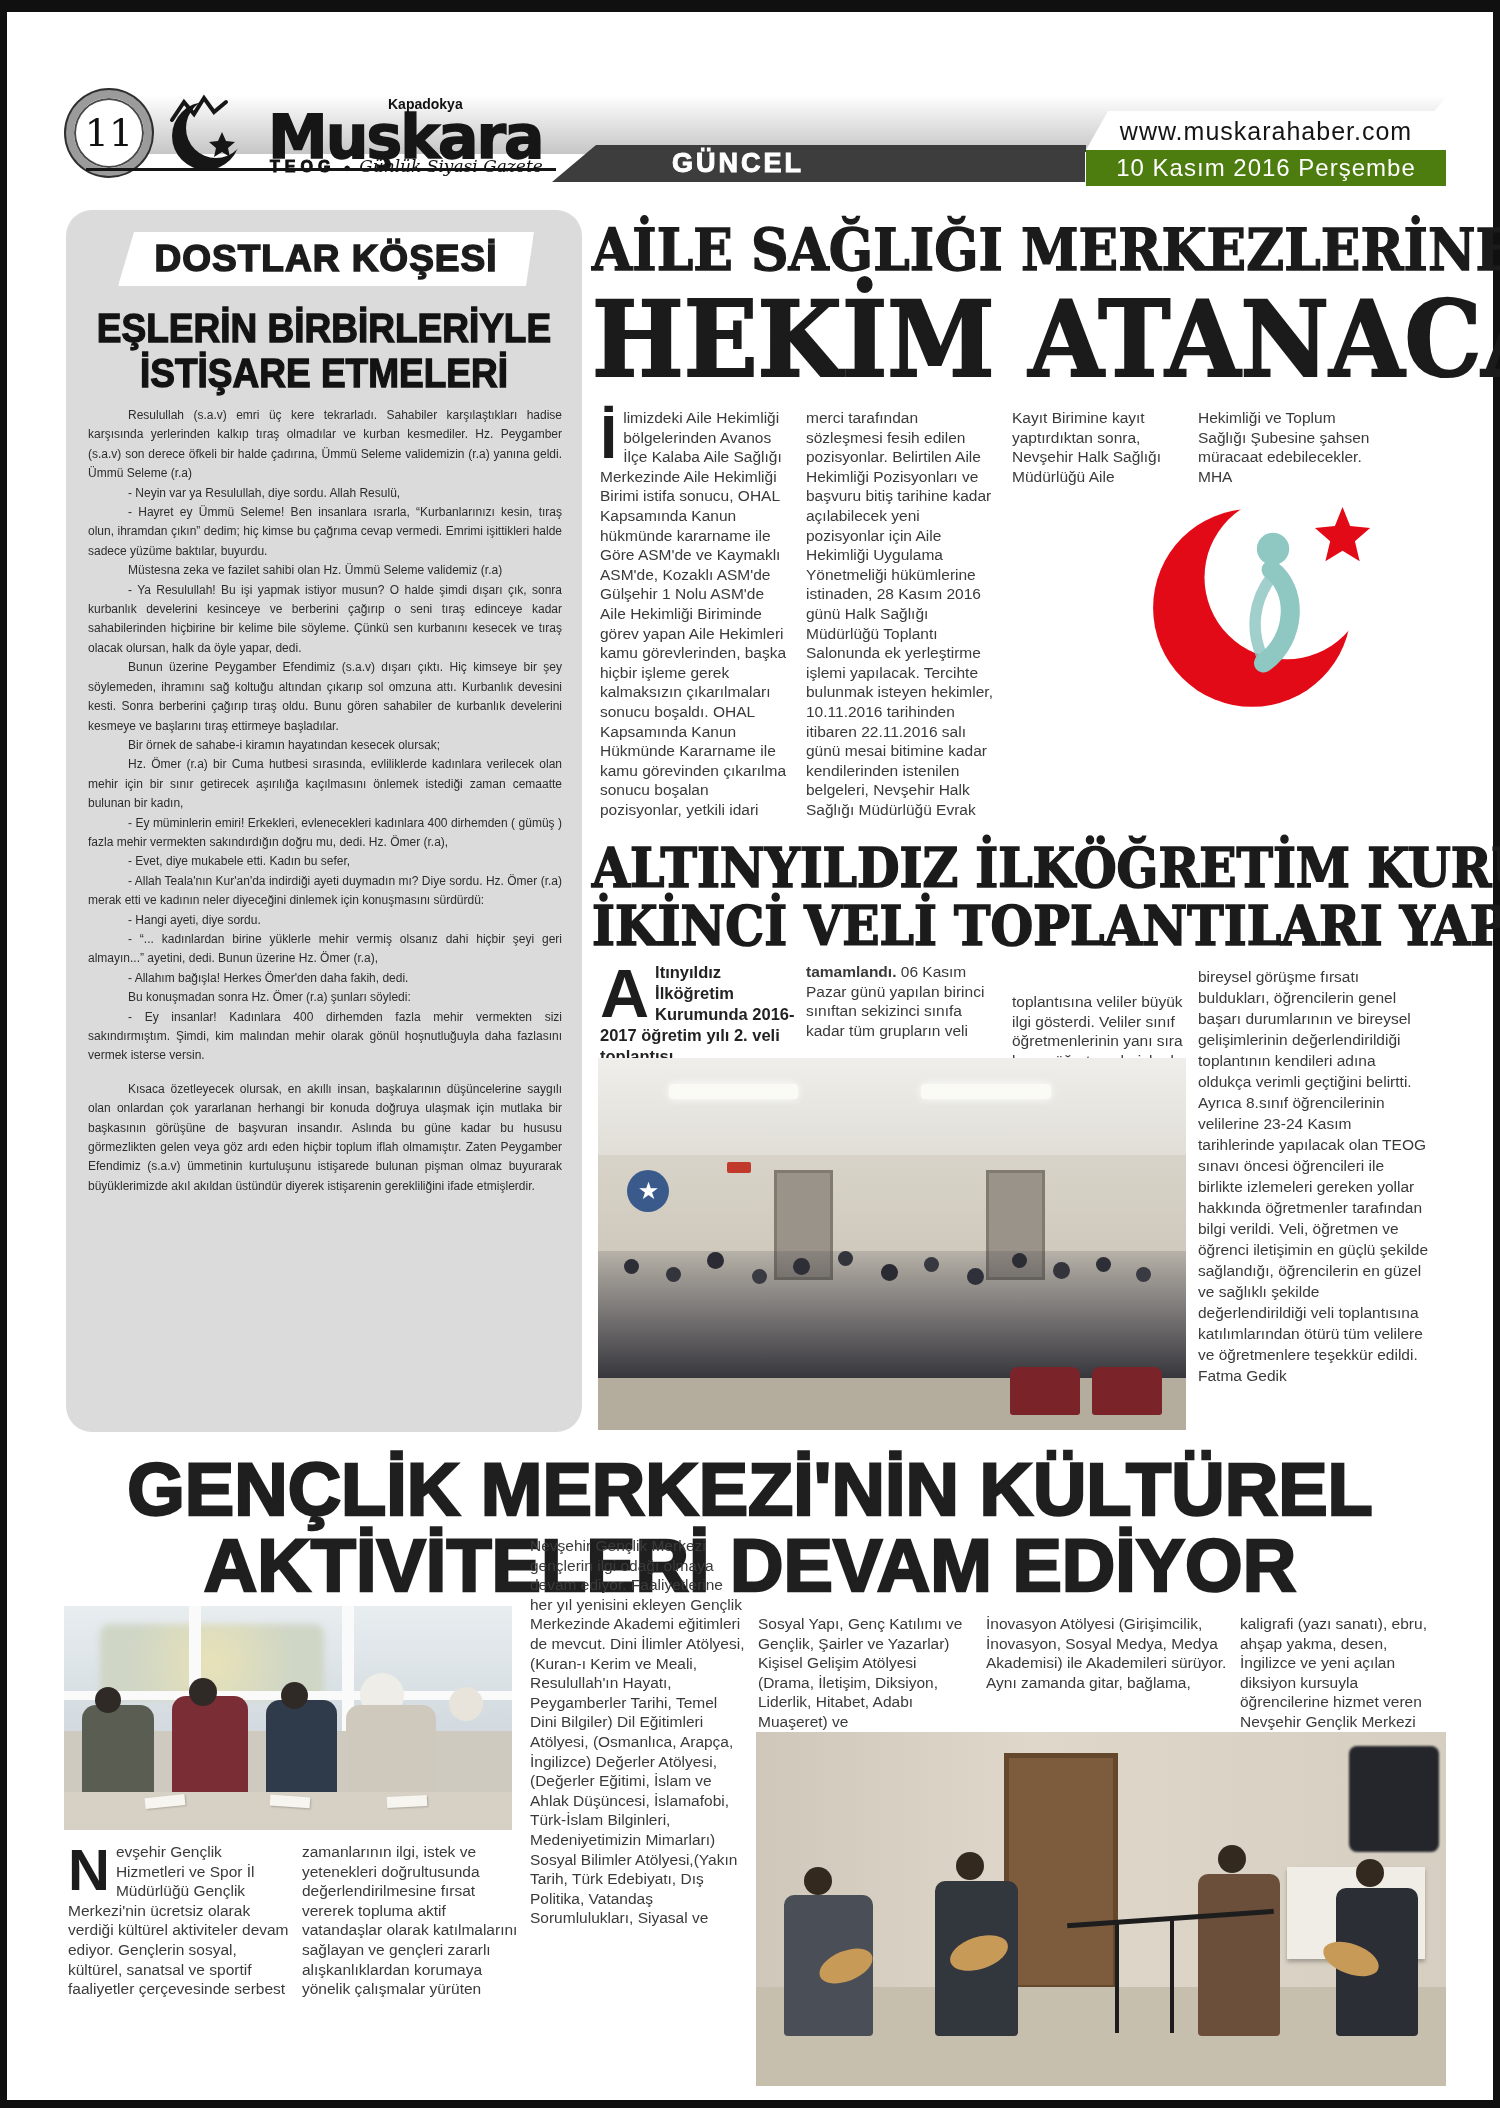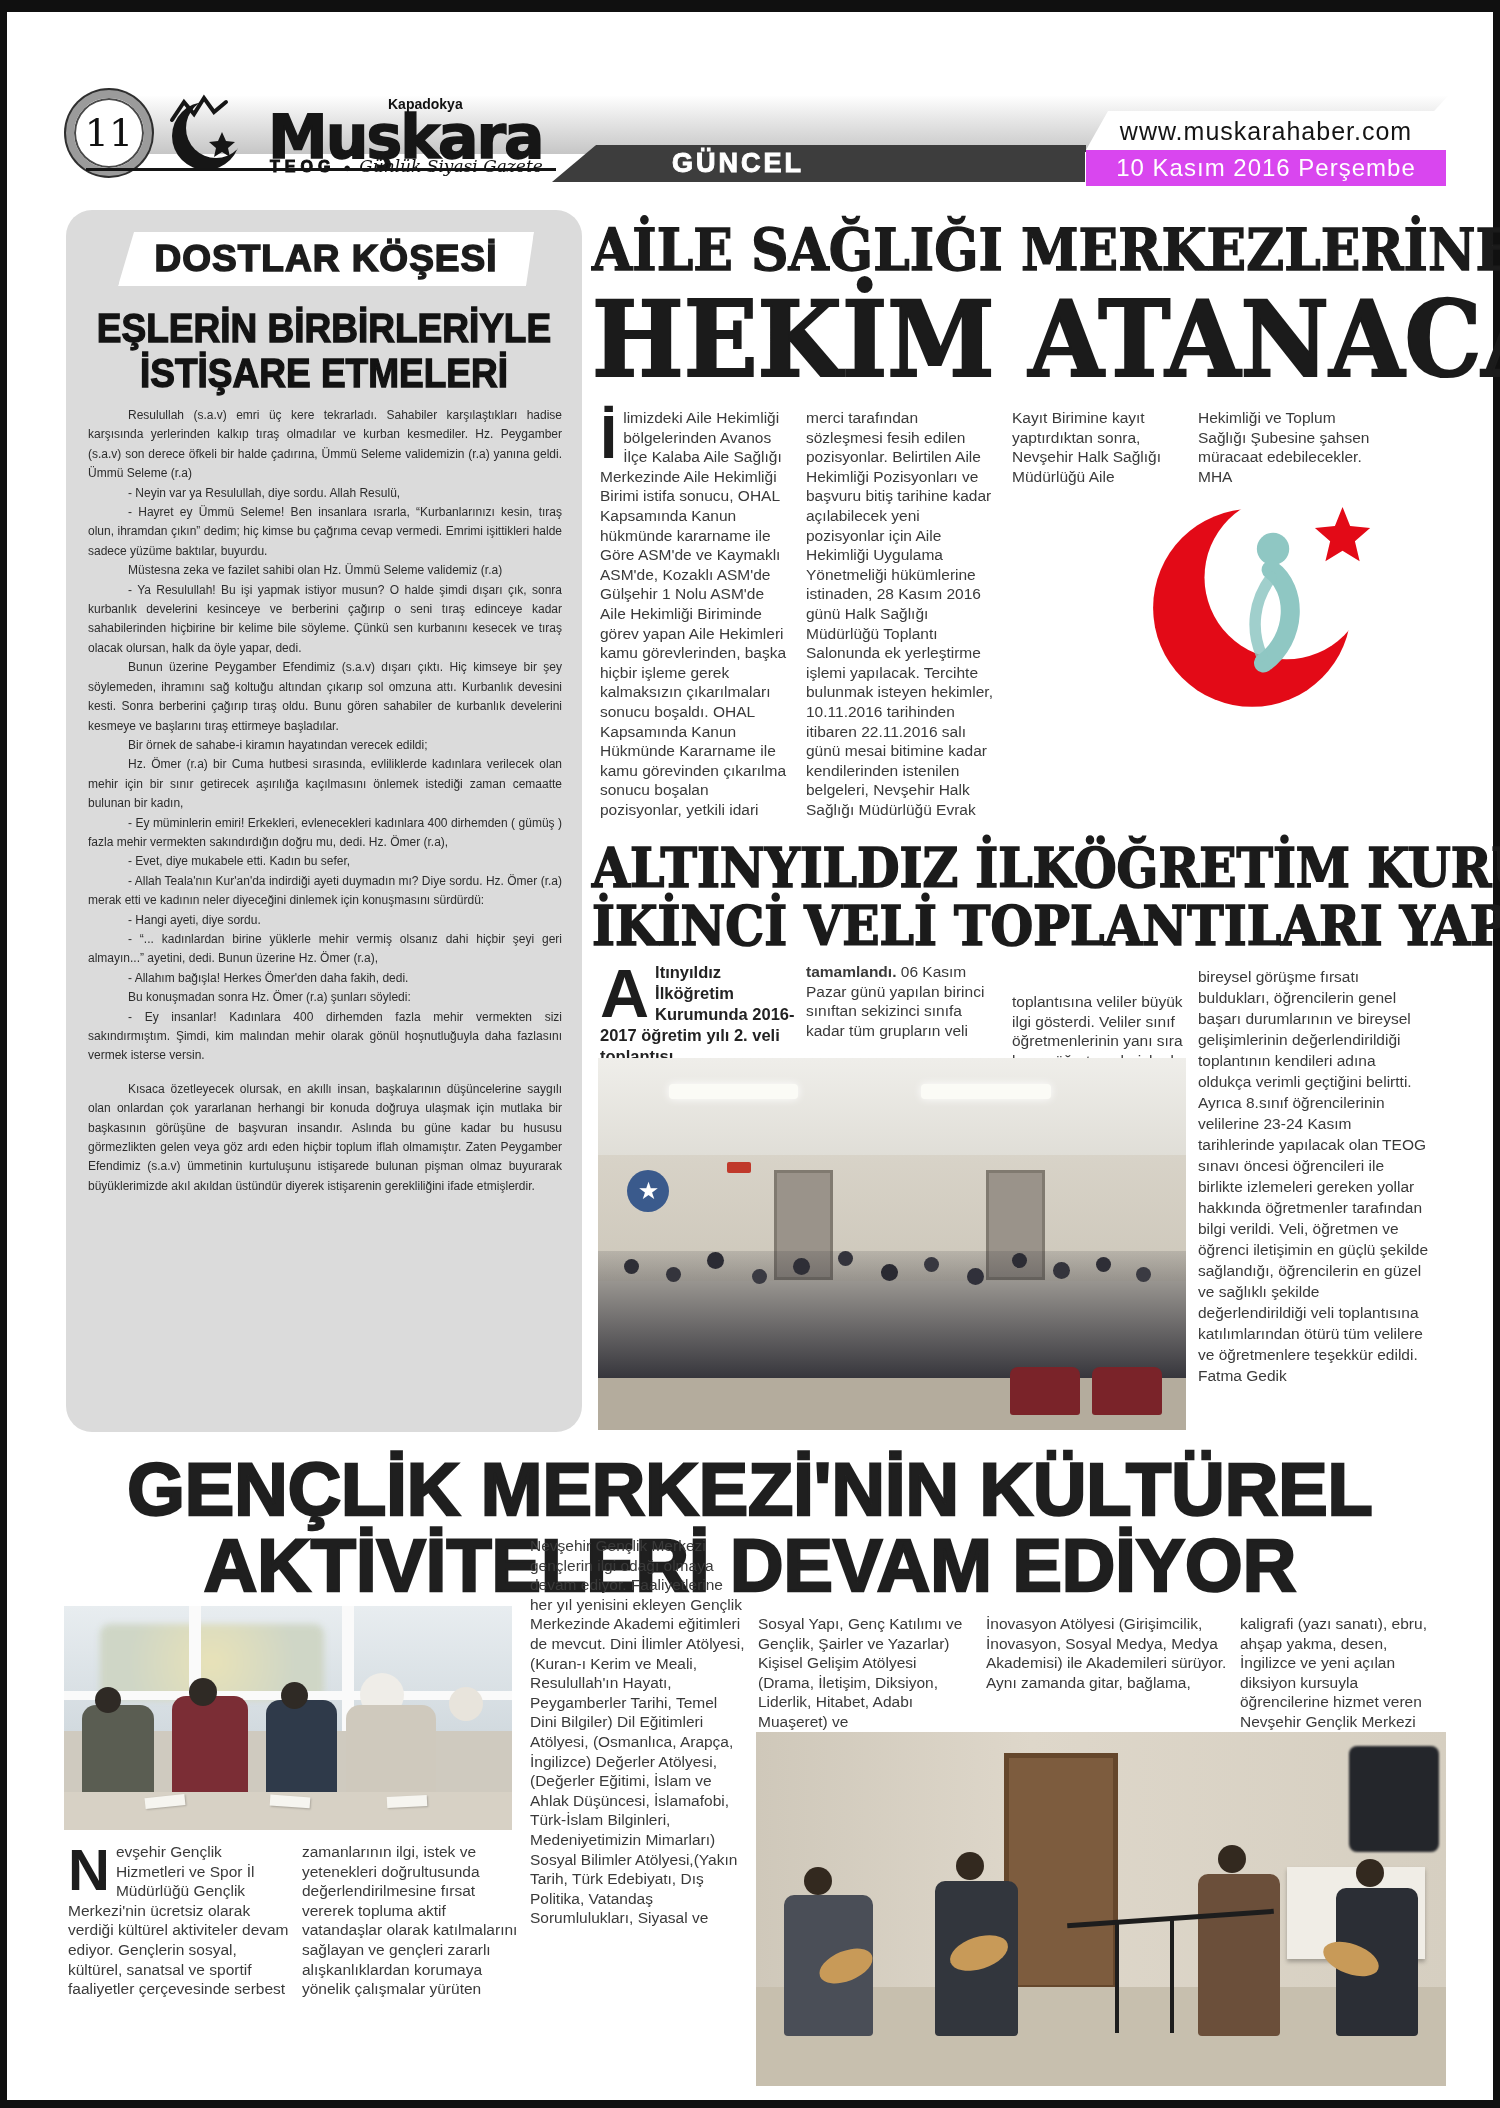--- a/index.html
+++ b/index.html
@@ -28,21 +28,21 @@
   .logo-sub .dot{font-size:13px;margin:0 8px;}
   .logo-sub .tagline{font-family:"DejaVu Serif",serif;font-style:italic;font-size:17px;}
   .hdr-rule{position:absolute;left:86px;top:168px;width:470px;height:3px;background:#151515;}
   .guncel{position:absolute;left:552px;top:145px;width:534px;height:37px;background:#3d3d3d;
     clip-path:polygon(44px 0,100% 0,100% 100%,0 100%);box-shadow:0 -3px 0 1px #fff;
     color:#fff;font-weight:bold;font-size:27px;letter-spacing:3px;line-height:37px;
     padding-left:0;text-indent:120px;-webkit-text-stroke:1px #fff;}
   .webband{position:absolute;left:1086px;top:111px;width:360px;height:39px;background:#fff;
     clip-path:polygon(22px 0,100% 0,100% 100%,0 100%);
     font-size:25px;color:#141414;letter-spacing:1px;line-height:40px;text-align:center;}
-  .dateband{position:absolute;left:1086px;top:150px;width:360px;height:36px;background:#d946ef;
+  .dateband{position:absolute;left:1086px;top:150px;width:360px;height:36px;background:#4d7c0f;
     color:#fff;font-size:24px;line-height:36px;text-align:center;letter-spacing:1px;
     box-shadow:0 3px 0 1px #fff;}
 
   
   .dostlar{position:absolute;left:66px;top:210px;width:516px;height:1222px;background:#dbdbdb;
     border-radius:26px;}
   .ribbon{position:absolute;left:52px;top:22px;width:416px;height:54px;background:#fff;
     box-shadow:0 3px 4px rgba(0,0,0,.3);clip-path:polygon(16px 0,100% 0,calc(100% - 8px) 100%,0 100%);
     display:flex;align-items:center;justify-content:center;}
   .ribbon span{font-size:37px;font-weight:bold;color:#1c1c1c;-webkit-text-stroke:1.5px #1c1c1c;letter-spacing:1px;}
@@ -163,21 +163,21 @@
       <div>EŞLERİN BİRBİRLERİYLE</div>
       <div>İSTİŞARE ETMELERİ</div>
     </div>
     <div class="dostlar-body">
       <p>Resulullah (s.a.v) emri üç kere tekrarladı. Sahabiler karşılaştıkları hadise karşısında yerlerinden kalkıp tıraş olmadılar ve kurban kesmediler. Hz. Peygamber (s.a.v) son derece öfkeli bir halde çadırına, Ümmü Seleme validemizin (r.a) yanına geldi. Ümmü Seleme (r.a)</p>
       <p>- Neyin var ya Resulullah, diye sordu. Allah Resulü,</p>
       <p>- Hayret ey Ümmü Seleme! Ben insanlara ısrarla, “Kurbanlarınızı kesin, tıraş olun, ihramdan çıkın” dedim; hiç kimse bu çağrıma cevap vermedi. Emrimi işittikleri halde sadece yüzüme baktılar, buyurdu.</p>
       <p>Müstesna zeka ve fazilet sahibi olan Hz. Ümmü Seleme validemiz (r.a)</p>
       <p>- Ya Resulullah! Bu işi yapmak istiyor musun? O halde şimdi dışarı çık, sonra kurbanlık develerini kesinceye ve berberini çağırıp o seni tıraş edinceye kadar sahabilerinden hiçbirine bir kelime bile söyleme. Çünkü sen kurbanını kesecek ve tıraş olacak olursan, halk da öyle yapar, dedi.</p>
       <p>Bunun üzerine Peygamber Efendimiz (s.a.v) dışarı çıktı. Hiç kimseye bir şey söylemeden, ihramını sağ koltuğu altından çıkarıp sol omzuna attı. Kurbanlık devesini kesti. Sonra berberini çağırıp tıraş oldu. Bunu gören sahabiler de kurbanlık develerini kesmeye ve başlarını tıraş ettirmeye başladılar.</p>
-      <p>Bir örnek de sahabe-i kiramın hayatından verecek edildi;</p>
+      <p>Bir örnek de sahabe-i kiramın hayatından kesecek olursak;</p>
       <p>Hz. Ömer (r.a) bir Cuma hutbesi sırasında, evliliklerde kadınlara verilecek olan mehir için bir sınır getirecek aşırılığa kaçılmasını önlemek istediği zaman cemaatte bulunan bir kadın,</p>
       <p>- Ey müminlerin emiri! Erkekleri, evlenecekleri kadınlara 400 dirhemden ( gümüş ) fazla mehir vermekten sakındırdığın doğru mu, dedi. Hz. Ömer (r.a),</p>
       <p>- Evet, diye mukabele etti. Kadın bu sefer,</p>
       <p>- Allah Teala'nın Kur'an'da indirdiği ayeti duymadın mı? Diye sordu. Hz. Ömer (r.a) merak etti ve kadının neler diyeceğini dinlemek için konuşmasını sürdürdü:</p>
       <p>- Hangi ayeti, diye sordu.</p>
       <p>- “... kadınlardan birine yüklerle mehir vermiş olsanız dahi hiçbir şeyi geri almayın...” ayetini, dedi. Bunun üzerine Hz. Ömer (r.a),</p>
       <p>- Allahım bağışla! Herkes Ömer'den daha fakih, dedi.</p>
       <p>Bu konuşmadan sonra Hz. Ömer (r.a) şunları söyledi:</p>
       <p>- Ey insanlar! Kadınlara 400 dirhemden fazla mehir vermekten sizi sakındırmıştım. Şimdi, kim malından mehir olarak gönül hoşnutluğuyla daha fazlasını vermek isterse versin.</p>
       <p style="margin-top:14px">Kısaca özetleyecek olursak, en akıllı insan, başkalarının düşüncelerine saygılı olan onlardan çok yararlanan herhangi bir konuda doğruya ulaşmak için mutlaka bir başkasının görüşüne de başvuran insandır. Aslında bu güne kadar bu hususu görmezlikten gelen veya göz ardı eden hiçbir toplum iflah olmamıştır. Zaten Peygamber Efendimiz (s.a.v) ümmetinin kurtuluşunu istişarede bulunan pişman olmaz buyurarak büyüklerimizde akıl akıldan üstündür diyerek istişarenin gerekliliğini ifade etmişlerdir.</p>

